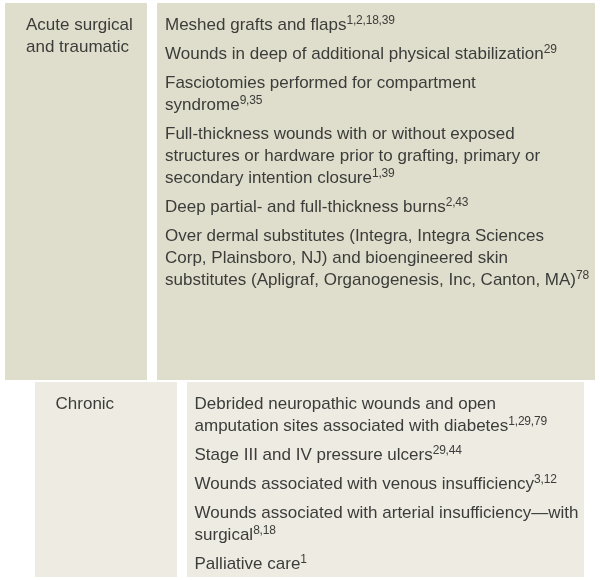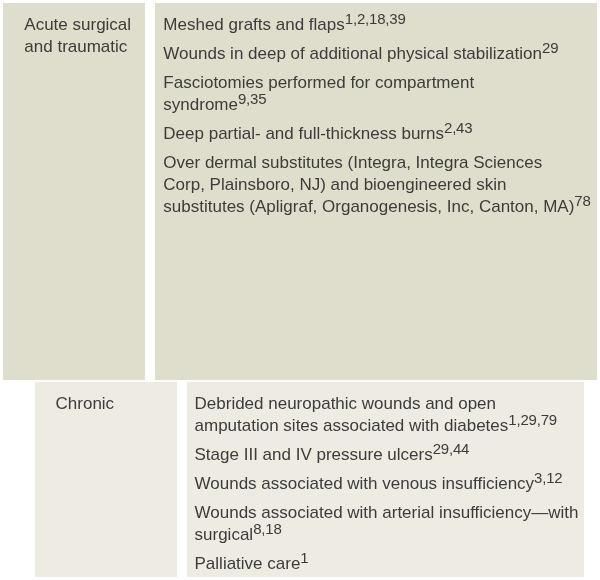--- a/index.html
+++ b/index.html
@@ -56,39 +56,40 @@
     color: var(--text);
     font-size: 17px;
     line-height: 22px;
     overflow: hidden;
   }
   .item {
     margin: 0 0 7px 0;
     white-space: nowrap;
   }
   sup.refs {
-    font-size: 15px;
+    font-size: 12px;
     line-height: 0;
     vertical-align: 6px;
     letter-spacing: -0.2px;
   }
 </style>
 </head>
 <body style="background: rgb(255, 255, 255);">
 
 <div class="table">
     <div class="row row-acute">
     <div class="category-cell">
       <div class="cat-text"><span>Acute surgical</span><br><span>and traumatic</span></div>
     </div>
     <div class="col-divider"></div>
     <div class="items-cell">
         <div class="item"><span>Meshed grafts and flaps</span><sup class="refs">1,2,18,39</sup></div>
         <div class="item"><span>Wounds in deep of additional physical stabilization</span><sup class="refs">29</sup></div>
         <div class="item"><span>Fasciotomies performed for compartment</span><br><span>syndrome</span><sup class="refs">9,35</sup></div>
+        <div class="item"><span>Full-thickness wounds with or without exposed</span><br><span>structures or hardware prior to grafting, primary or</span><br><span>secondary intention closure</span><sup class="refs">1,39</sup></div>
         <div class="item"><span>Deep partial- and full-thickness burns</span><sup class="refs">2,43</sup></div>
         <div class="item"><span>Over dermal substitutes (Integra, Integra Sciences</span><br><span>Corp, Plainsboro, NJ) and bioengineered skin</span><br><span>substitutes (Apligraf, Organogenesis, Inc, Canton, MA)</span><sup class="refs">78</sup></div>
       </div>
   </div>
     <div class="row row-chronic">
     <div class="category-cell">
       <div class="cat-text"><span>Chronic</span></div>
     </div>
     <div class="col-divider"></div>
     <div class="items-cell">

